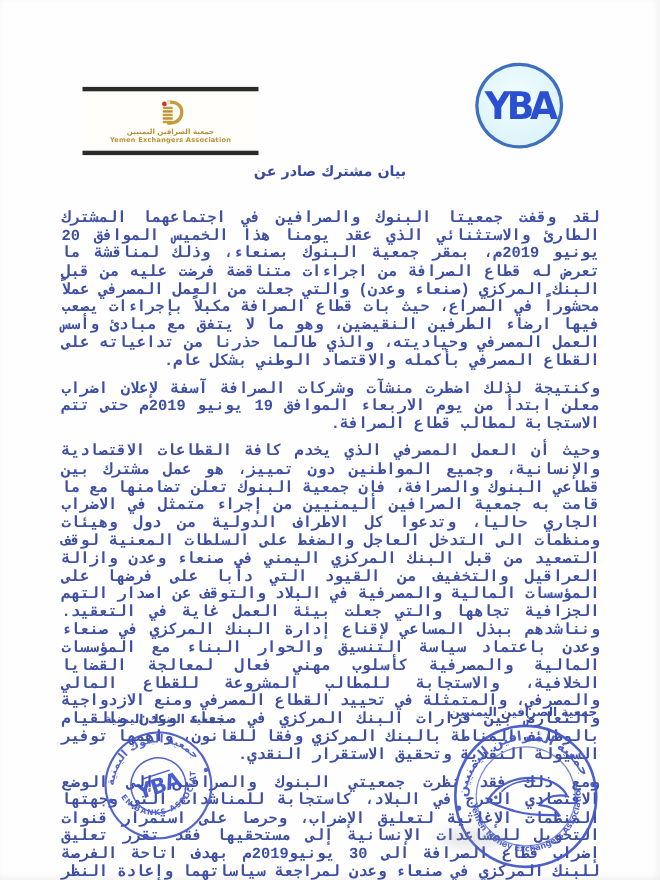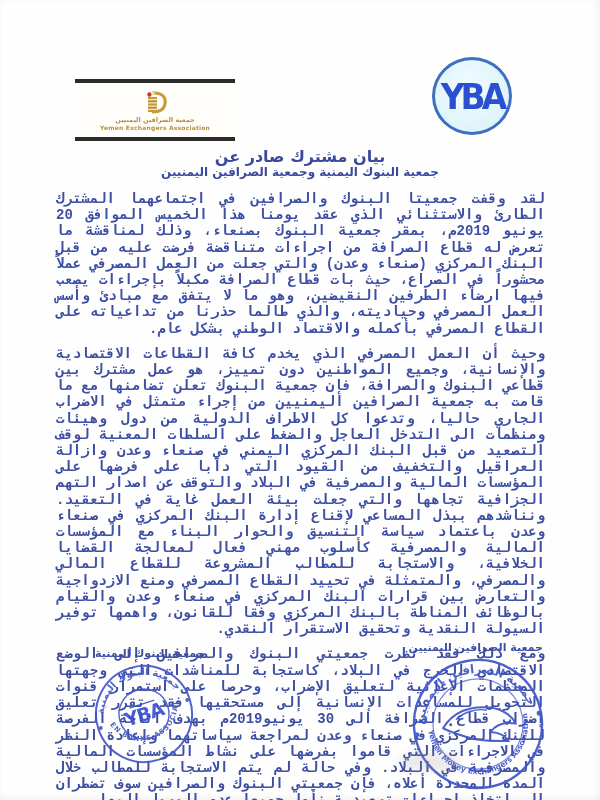--- a/index.html
+++ b/index.html
@@ -27,21 +27,21 @@
   }
   .logo-yba span{
     font-size:33px;font-weight:800;color:#2a4fd0;letter-spacing:-4px;
     transform:scaleY(1.05);font-family:"DejaVu Sans",sans-serif;
   }
   
   .title{
     position:absolute;top:149px;left:0;width:100%;text-align:center;
     color:#3a4a9e;direction:rtl;
   }
-  .title .t1{font-size:16px;font-weight:700;line-height:15px;}
+  .title .t1{font-size:13px;font-weight:700;line-height:15px;}
   .title .t2{font-size:12px;font-weight:700;line-height:16px;}
   
   .bodytext{
     position:absolute;top:191px;left:56px;width:489px;
     direction:rtl;text-align:justify;color:#3d4ea3;
     font-size:14px;font-weight:700;line-height:16.2px;font-family:Liberation Mono, monospace;
   }
   .bodytext p{margin:0 0 9px 0;}
   .closing{
     position:absolute;top:608px;left:0;width:100%;text-align:center;
@@ -80,25 +80,25 @@
     <div class="en">Yemen Exchangers Association</div>
     <div class="bar bottom"></div>
   </div>
 
   <div class="logo-yba">
     <span>YBA</span>
   </div>
 
   <div class="title">
     <div class="t1">بيان مشترك صادر عن</div>
-    <div class="t2">جمعية البنوك اليمنية وجمعية الصرافين اليمنيين</div>
   </div>
 
   <div class="bodytext">
     <p>لقد وقفت جمعيتا البنوك والصرافين في اجتماعهما المشترك الطارئ والاستثنائي الذي عقد يومنا هذا الخميس الموافق 20 يونيو 2019م،  بمقر جمعية البنوك بصنعاء، وذلك لمناقشة ما تعرض له قطاع الصرافة من اجراءات متناقضة فرضت عليه من قبل البنك المركزي (صنعاء وعدن) والتي جعلت من العمل المصرفي عملاً محشوراً في الصراع، حيث بات قطاع الصرافة مكبلاً بإجراءات يصعب فيها ارضاء الطرفين النقيضين، وهو ما لا يتفق مع مبادئ وأسس العمل المصرفي وحياديته، والذي طالما حذرنا من تداعياته على القطاع المصرفي بأكمله والاقتصاد الوطني بشكل عام.</p>
+    <p>وكنتيجة لذلك اضطرت منشآت وشركات الصرافة آسفة لإعلان اضراب معلن ابتدأ من يوم الاربعاء الموافق 19 يونيو 2019م حتى تتم الاستجابة لمطالب قطاع الصرافة.</p>
     <p>وحيث أن العمل المصرفي الذي يخدم كافة القطاعات الاقتصادية والإنسانية، وجميع المواطنين دون تمييز، هو عمل مشترك بين قطاعي البنوك والصرافة، فإن جمعية البنوك تعلن تضامنها مع ما قامت به جمعية الصرافين اليمنيين من إجراء متمثل في الاضراب الجاري حاليا، وتدعوا كل الاطراف الدولية من دول وهيئات ومنظمات الى التدخل العاجل والضغط على السلطات المعنية لوقف التصعيد من قبل البنك المركزي اليمني في صنعاء وعدن وازالة العراقيل والتخفيف من القيود التي دأبا على فرضها على المؤسسات المالية والمصرفية في البلاد والتوقف عن اصدار التهم الجزافية تجاهها والتي جعلت بيئة العمل غاية في التعقيد. ونناشدهم ببذل المساعي لإقناع إدارة البنك المركزي في صنعاء وعدن باعتماد سياسة التنسيق والحوار البناء مع المؤسسات المالية والمصرفية كأسلوب مهني فعال لمعالجة القضايا الخلافية، والاستجابة للمطالب المشروعة للقطاع المالي والمصرفي، والمتمثلة في تحييد القطاع المصرفي ومنع الازدواجية والتعارض بين قرارات البنك المركزي في صنعاء وعدن والقيام بالوظائف المناطة بالبنك المركزي وفقا للقانون، واهمها توفير السيولة النقدية وتحقيق الاستقرار النقدي.</p>
     <p>ومع ذلك فقد نظرت جمعيتي البنوك والصرافين إلى الوضع الاقتصادي الحرج في البلاد، كاستجابة للمناشدات التي وجهتها المنظمات الإغاثية لتعليق الإضراب، وحرصا على استمرار قنوات التحويل للمساعدات الإنسانية إلى مستحقيها  فقد تقرر تعليق إضراب قطاع الصرافة الى 30 يونيو2019م بهدف اتاحة الفرصة للبنك المركزي في صنعاء وعدن لمراجعة سياساتهما وإعادة النظر في الاجراءات التي قاموا بفرضها على نشاط المؤسسات المالية والمصرفية في البلاد. وفي حالة لم يتم الاستجابة للمطالب خلال المدة المحددة أعلاه، فإن جمعيتي البنوك والصرافين سوف تضطران الى  إتخاذ اجراءات تصعيدية نأمل جميعا عدم الوصول اليها.</p>
   </div>
 
 
   <div class="sig right">جمعية الصرافين اليمنيين</div>
   <div class="sig left">جمعية البنوك اليمنية</div>
 
   <svg class="stamp-left" viewBox="0 0 108 108">
     <defs>

